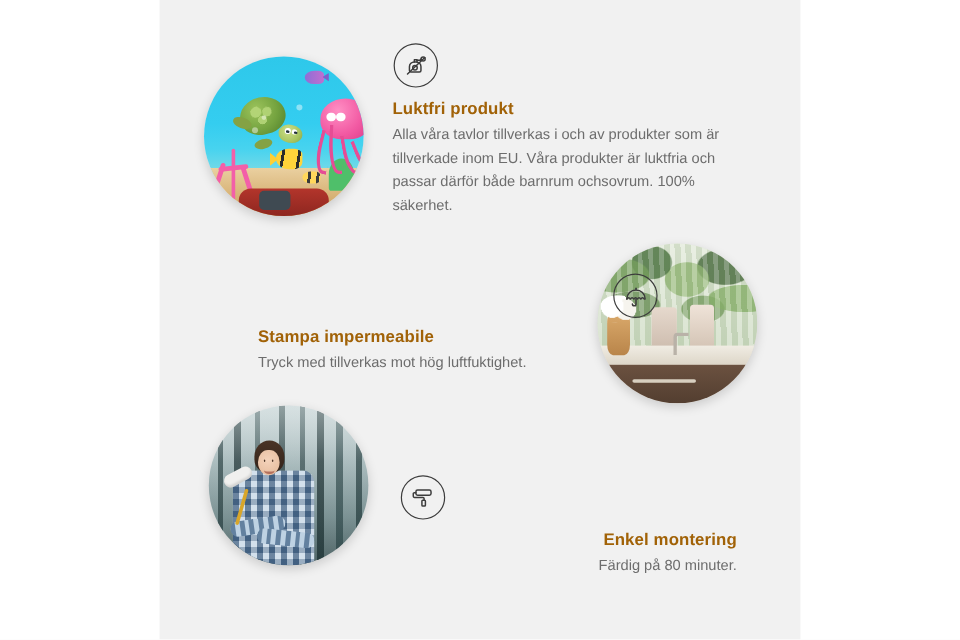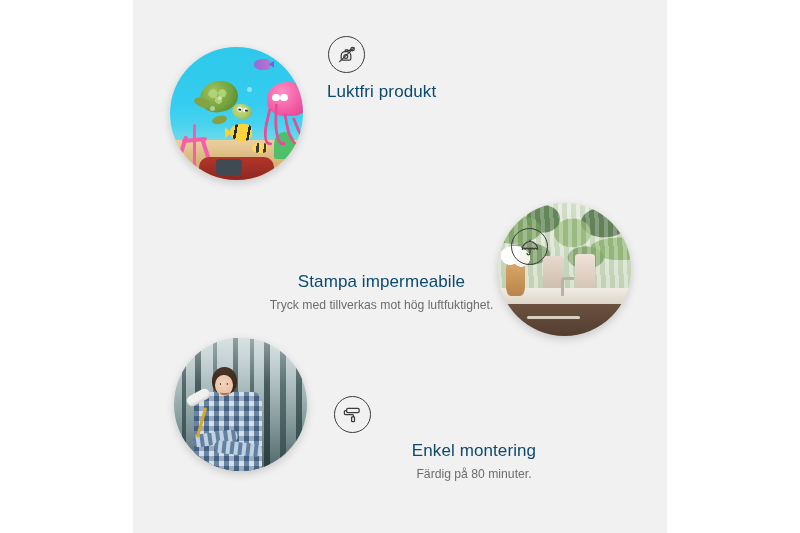--- a/index.html
+++ b/index.html
@@ -308,45 +308,45 @@
     border-radius: 50%;
     border: 1.4px solid #3c3c3c;
     display: flex;
     align-items: center;
     justify-content: center;
     box-sizing: border-box;
   }
   .icon-circle svg { display:block; }
 
   .feat-title {
-    font-size: 17px;
-    font-weight: 400;
-    color: #0c4a6e;
+    font-size: 14px;
+    font-weight: 700;
+    color: #a16207;
     letter-spacing: 0.1px;
     margin: 9px 0 4px 0;
     line-height: 1.2;
   }
   .feat-body {
     font-size: 12.2px;
     color: #6d6d6d;
     line-height: 1.62;
     margin: 0;
   }
 
   
   .f-odour { left: 194px; top: 36px; width: 298px; text-align: left; }
   .f-odour .icon-circle { margin-left: 1px; }
 
   
-  .f-water { left: 82px; top: 228px; width: 333px; text-align: center; }
+  .f-water { left: 82px; top: 228px; width: 333px; text-align: left; }
   .f-water .icon-row { display:flex; justify-content:flex-end; }
   .f-water .feat-title { margin-top: 7px; }
 
   
-  .f-mount { left: 201px; top: 396px; width: 280px; text-align: center; }
+  .f-mount { left: 201px; top: 396px; width: 280px; text-align: right; }
   .f-mount .feat-title { margin-top: 8px; }
 </style>
 </head>
 <body>
 
 <div class="page">
   <div class="panel">
 
     <div class="circle c-ocean">
       <div class="ocean-sand"></div>
@@ -414,20 +414,21 @@
             <path d="M10.3 8.6V6.8h2.2v1.8"></path>
             <path d="M12.5 7.3h3.1"></path>
             <path d="M15.6 7.3v-1"></path>
             <circle cx="17.6" cy="6.1" r="1.7"></circle>
             <circle cx="10.8" cy="13.4" r="1.9"></circle>
             <path d="M4.6 18.6 19 4.9"></path>
           </svg>
         </div>
       </div>
       <div class="feat-title">Luktfri produkt</div>
+      <p class="feat-body">Alla våra tavlor tillverkas i och av produkter som är tillverkade inom EU. Våra produkter är luktfria och passar därför både barnrum ochsovrum. 100% säkerhet.</p>
     </div>
 
     <div class="feature f-water">
       <div class="icon-row">
         <div class="icon-circle">
           <svg width="24" height="24" viewBox="0 0 24 24" fill="none" stroke="#3c3c3c" stroke-width="1.25" stroke-linecap="round" stroke-linejoin="round">
             <path d="M4.4 14.2a7.6 7.6 0 0 1 15.2 0"></path>
             <path d="M4.4 14.2c.95-1.5 1.95-1.5 2.9 0 .95-1.5 1.95-1.5 2.9 0 .95-1.5 1.95-1.5 2.9 0 .95-1.5 1.95-1.5 2.9 0 .95-1.5 1.95-1.5 2.9 0"></path>
             <path d="M12 14.2v4.1a1.5 1.5 0 0 1-3 0"></path>
             <path d="M12 6.6V5.2"></path>

